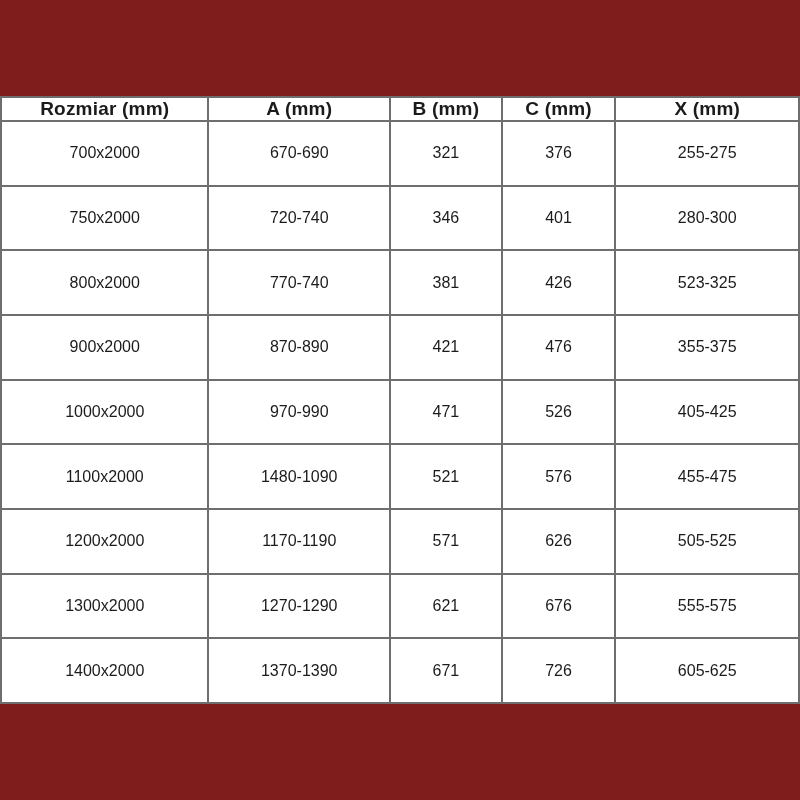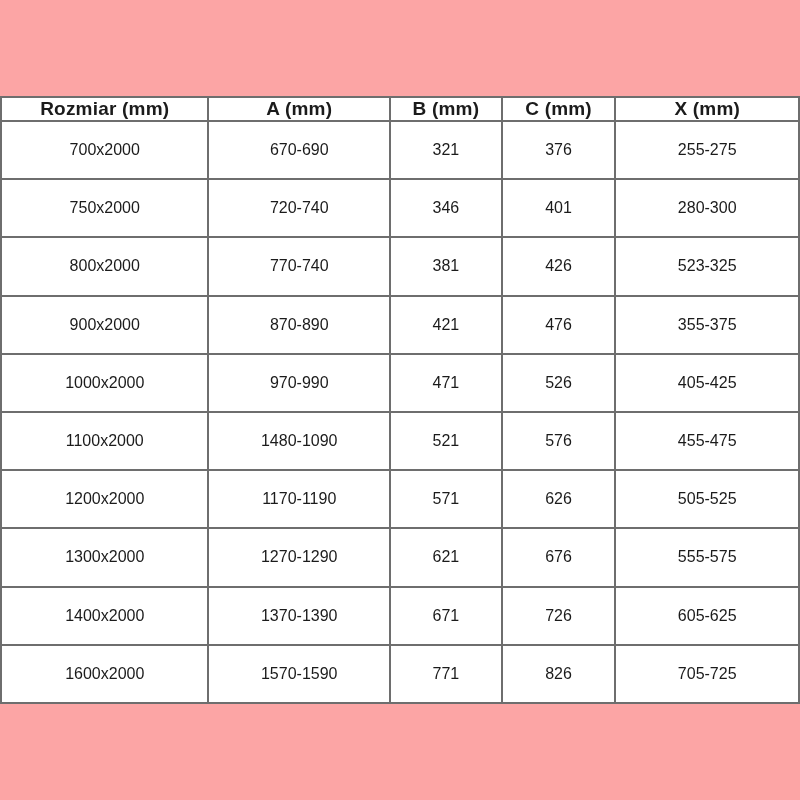--- a/index.html
+++ b/index.html
@@ -6,21 +6,21 @@
   html, body {
     width: 800px;
     height: 800px;
     background: #ffffff;
     font-family: "Liberation Sans", sans-serif;
   }
   .page {
     position: relative;
     width: 800px;
     height: 800px;
-    background: #fca5a5;
+    background: #7f1d1d;
     overflow: hidden;
   }
   table.dim-table {
     position: absolute;
     top: 96px;
     left: 0;
     width: 800px;
     height: 608px;
     border-collapse: collapse;
     table-layout: fixed;
@@ -128,22 +128,15 @@
         <td>676</td>
         <td>555-575</td>
       </tr>
       <tr>
         <td>1400x2000</td>
         <td>1370-1390</td>
         <td>671</td>
         <td>726</td>
         <td>605-625</td>
       </tr>
-      <tr>
-        <td>1600x2000</td>
-        <td>1570-1590</td>
-        <td>771</td>
-        <td>826</td>
-        <td>705-725</td>
-      </tr>
     </tbody>
   </table>
 </div>
 
 </body></html>

